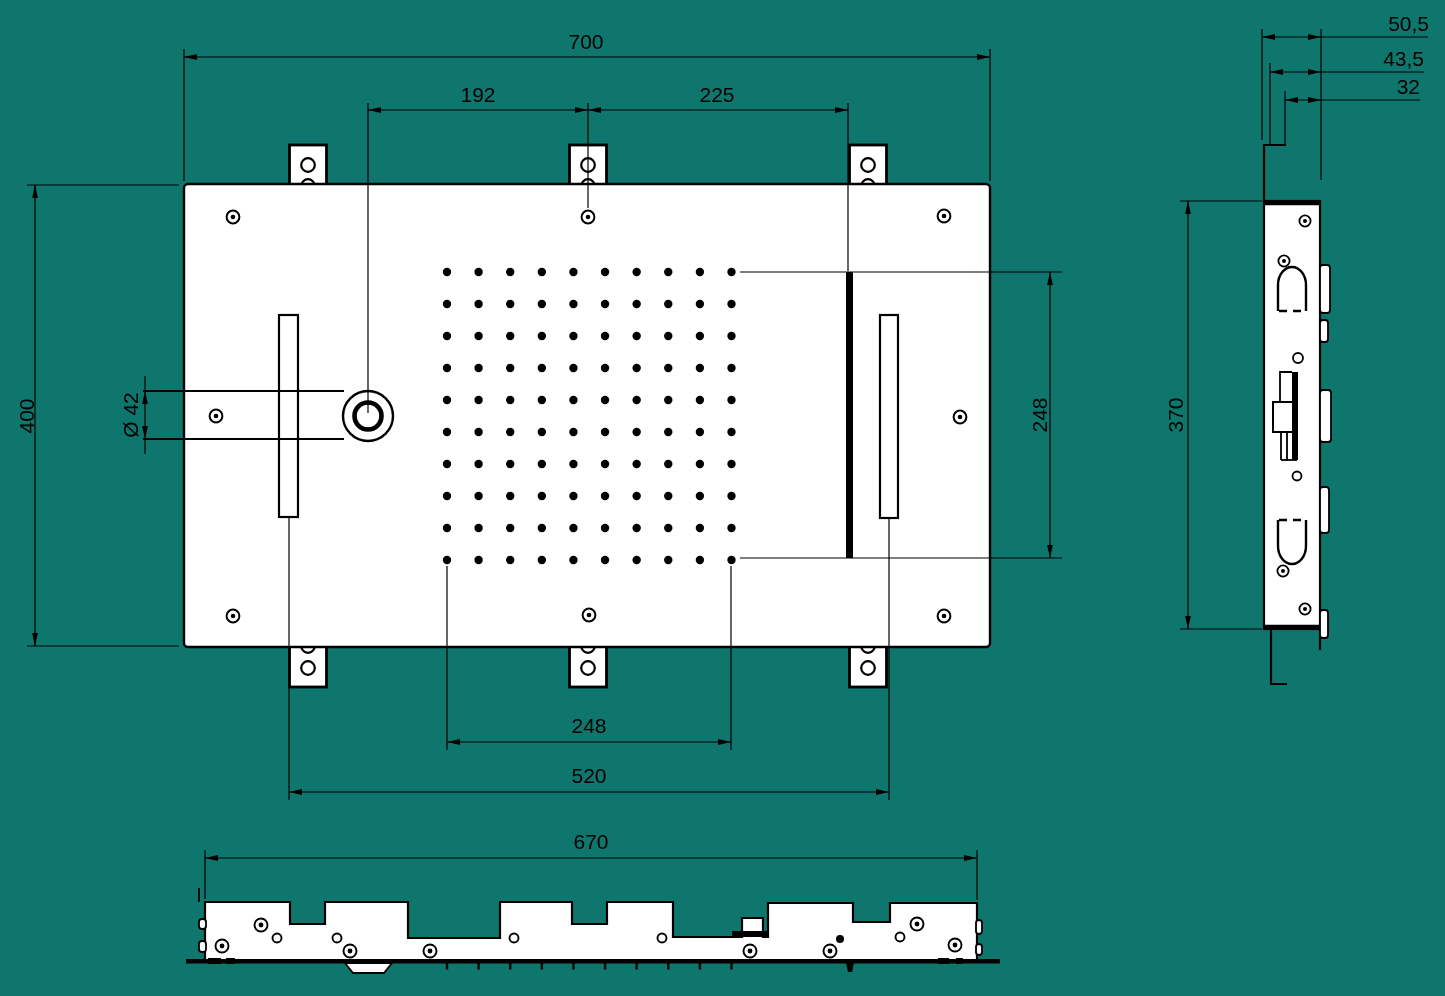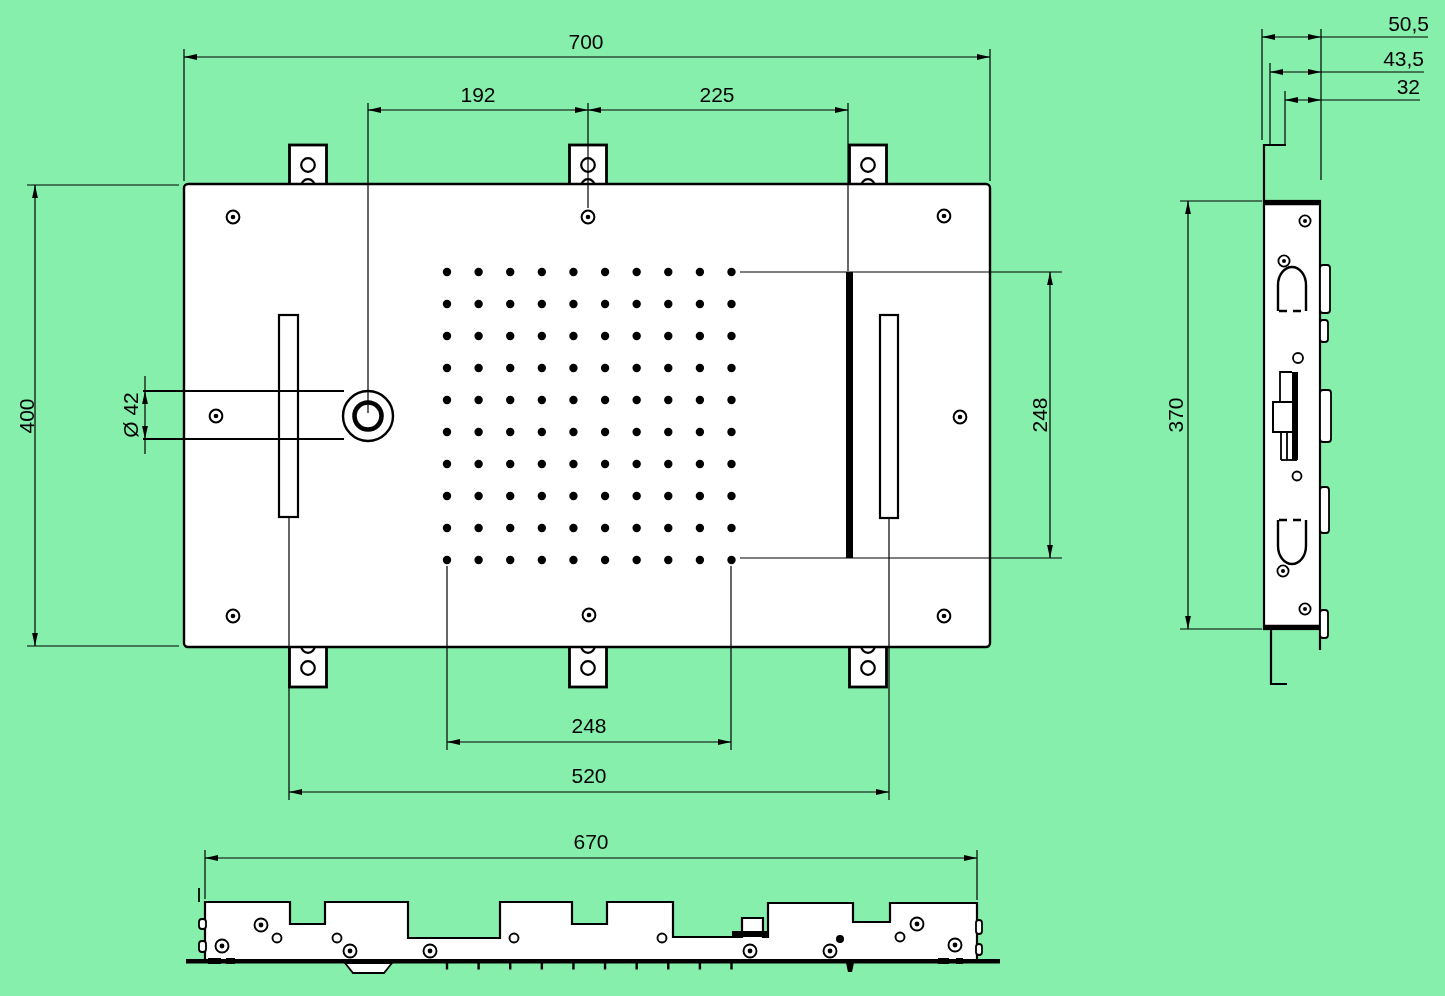--- a/index.html
+++ b/index.html
@@ -1,16 +1,16 @@
 <!DOCTYPE html>
 <html><head>
 <meta charset="utf-8">
 <style>
   html,body{margin:0;padding:0;background:#ffffff;}
-  .stage{width:1445px;height:996px;position:relative;background:#86efac;overflow:hidden;}
+  .stage{width:1445px;height:996px;position:relative;background:#0f766e;overflow:hidden;}
   svg{display:block;}
   text{font-family:"Liberation Sans","DejaVu Sans",sans-serif;fill:#000;}
   .dim-label{font-size:21px;}
 </style>
 </head>
 <body>
 
 <div class="stage">
 <svg width="1445" height="996" viewBox="0 0 1445 996" xmlns="http://www.w3.org/2000/svg">
 

